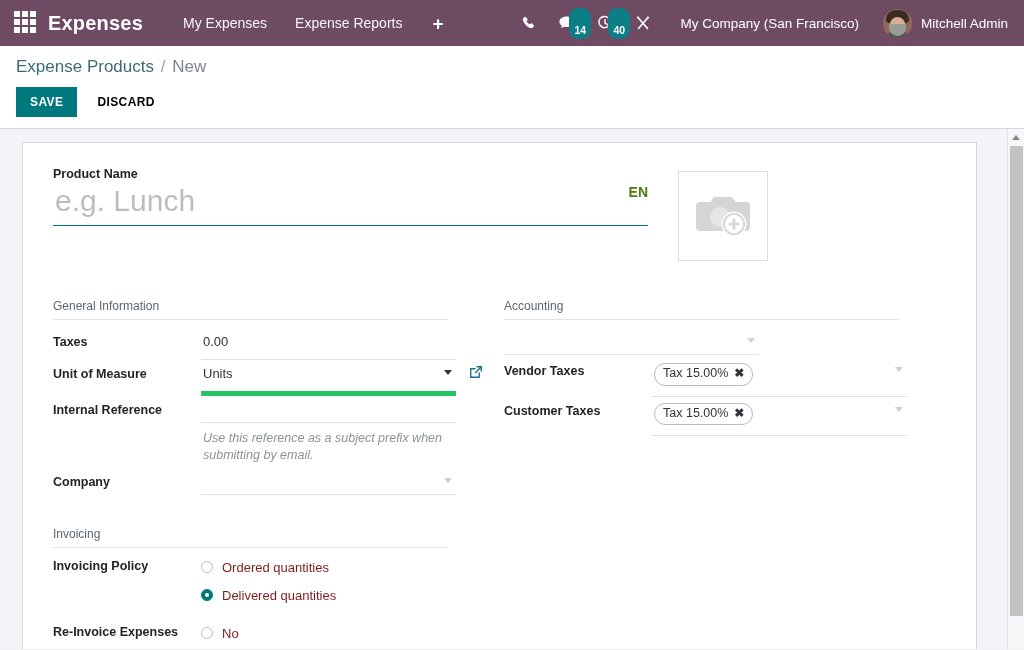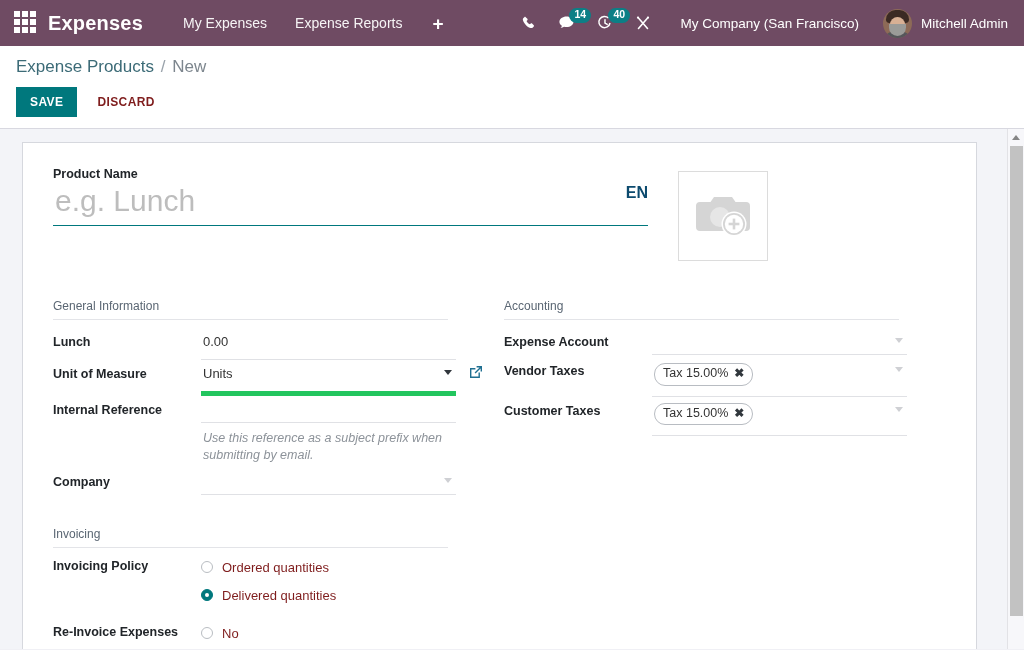--- a/index.html
+++ b/index.html
@@ -65,21 +65,21 @@
   }
   .nav-ico svg { display:block; }
   .badge {
     position: absolute;
     top: 8px; left: 22px;
     background: #0c7f86;
     color: #fff;
     font-size: 10.5px;
     font-weight: bold;
     border-radius: 9px;
-    padding: 1px 5px 2px;
+    padding: 17px 5px 2px;
     line-height: 1.1;
     min-width: 19px;
     text-align: center;
   }
   .company-name {
     font-size: 13.5px;
     padding: 0 16px 0 18px;
     cursor: pointer;
     white-space: nowrap;
   }
@@ -126,21 +126,21 @@
     font-weight: bold;
     letter-spacing: .4px;
     border: none;
     padding: 8px 14px;
     cursor: pointer;
     font-family: inherit;
   }
   .btn-discard {
     background: none;
     border: none;
-    color: #7f1d1d;
+    color: #000000;
     font-size: 12px;
     font-weight: bold;
     letter-spacing: .4px;
     padding: 8px 14px;
     margin-left: 6px;
     cursor: pointer;
     font-family: inherit;
   }
 
   
@@ -183,22 +183,22 @@
     color: #bdbdbd;
     font-family: inherit;
     width: 100%;
     padding: 0 0 4px 2px;
     background: transparent;
     line-height: 1.15;
     caret-color: #333;
   }
   .title-input::placeholder { color: #bdbdbd; opacity: 1; }
   .lang-tag {
-    color: #0c4a6e;
-    font-size: 16px;
+    color: #4d7c0f;
+    font-size: 14px;
     font-weight: bold;
     padding-bottom: 12px;
     margin-left: 0;
     cursor: pointer;
   }
   .img-box {
     width: 90px; height: 90px;
     border: 1px solid #dcdcdc;
     margin-left: 30px;
     margin-top: 4px;
@@ -449,21 +449,21 @@
       </div>
     </div>
 
     <div class="groups">
 
       <div class="group-col">
 
         <div class="group-title">General Information</div>
 
         <div class="frow">
-          <div class="flabel">Lunch</div>
+          <div class="flabel">Taxes</div>
           <div class="fvalue">0.00</div>
         </div>
 
         <div class="frow">
           <div class="flabel">Unit of Measure</div>
           <div class="fvalue focusline">
             <span>Units</span>
             <span class="caret-down dark"></span>
             <span class="ext-link">
               <svg width="14" height="14" viewBox="0 0 14 14">
@@ -523,21 +523,20 @@
 
             </div>
           </div>
         </div>
       </div>
 
       <div class="group-col right">
         <div class="group-title">Accounting</div>
 
         <div class="frow">
-          <div class="flabel">Expense Account</div>
           <div class="fvalue empty">
             <span></span>
             <span class="caret-down"></span>
           </div>
         </div>
 
         <div class="frow">
           <div class="flabel">Vendor Taxes</div>
           <div class="fvalue">
             <span class="tag">

